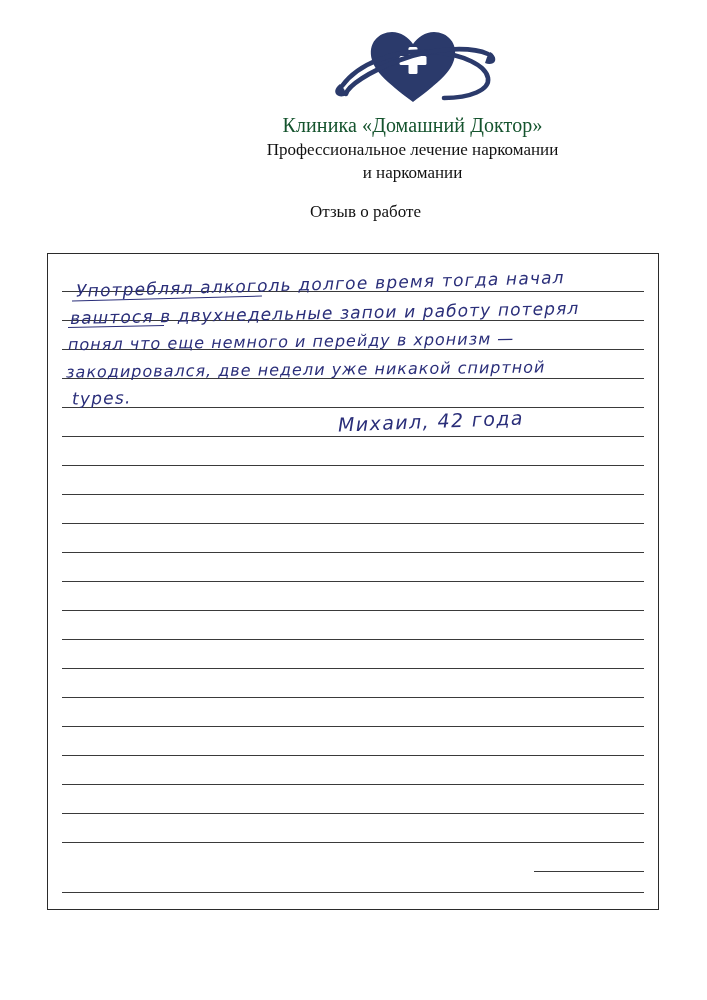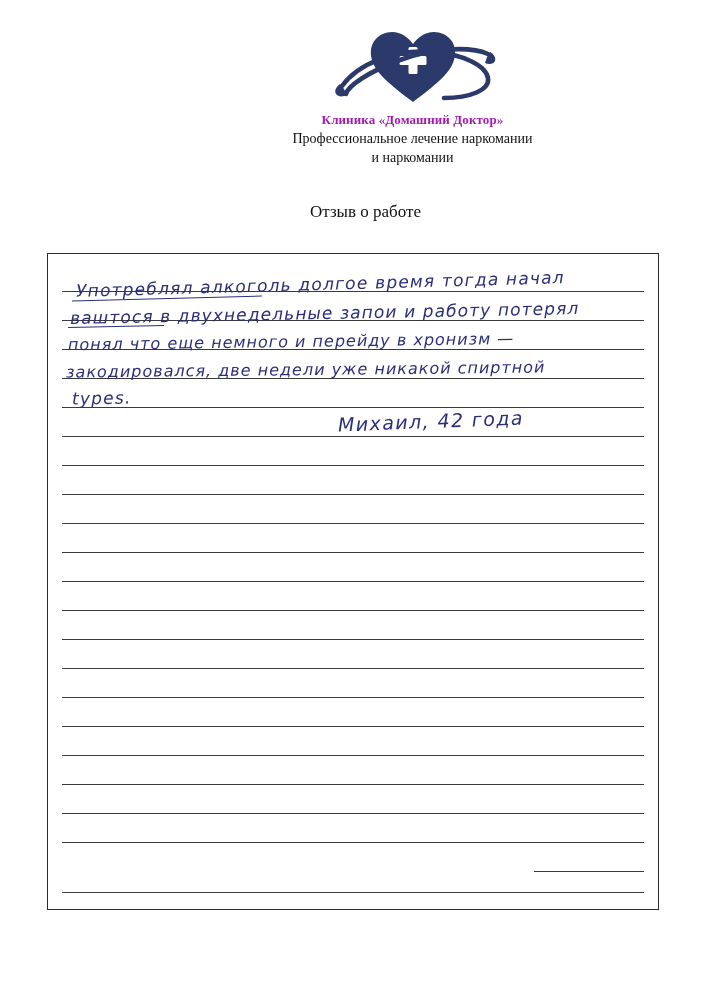--- a/index.html
+++ b/index.html
@@ -36,28 +36,28 @@
     width: 186px;
     height: 86px;
     position: relative;
   }
   .clinic-lines {
     margin-left: 118px;
     text-align: center;
     margin-top: 2px;
   }
   .clinic-name {
-    font-size: 13px;
-    font-weight: bold;
+    font-size: 20px;
+    font-weight: normal;
     letter-spacing: 0.1px;
     line-height: 1.3;
-    color: #a21caf;
+    color: #14532d;
   }
   .clinic-sub {
-    font-size: 14px;
+    font-size: 17px;
     line-height: 1.35;
     color: #111;
     max-width: 300px;
     margin: 1px auto 0 auto;
   }
 
   .doc-title {
     position: absolute;
     top: 202px;
     left: 0;

